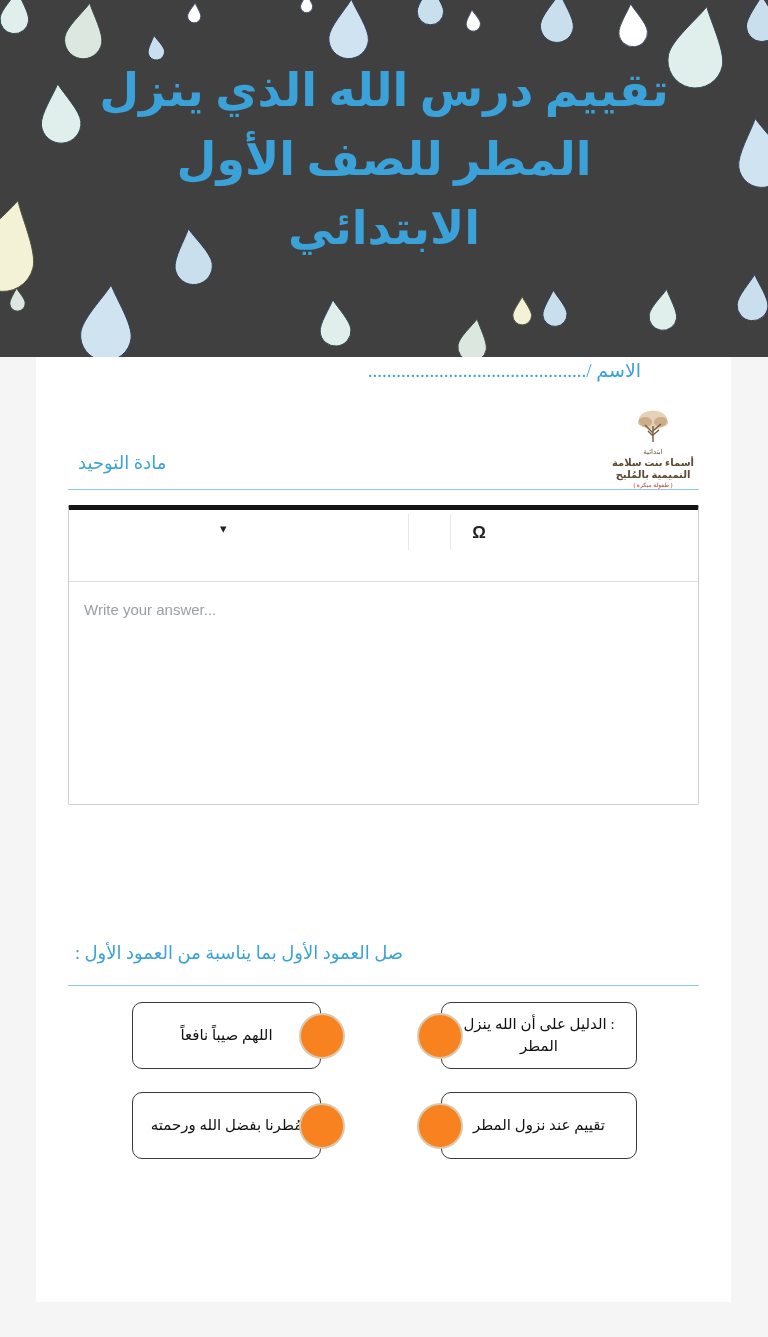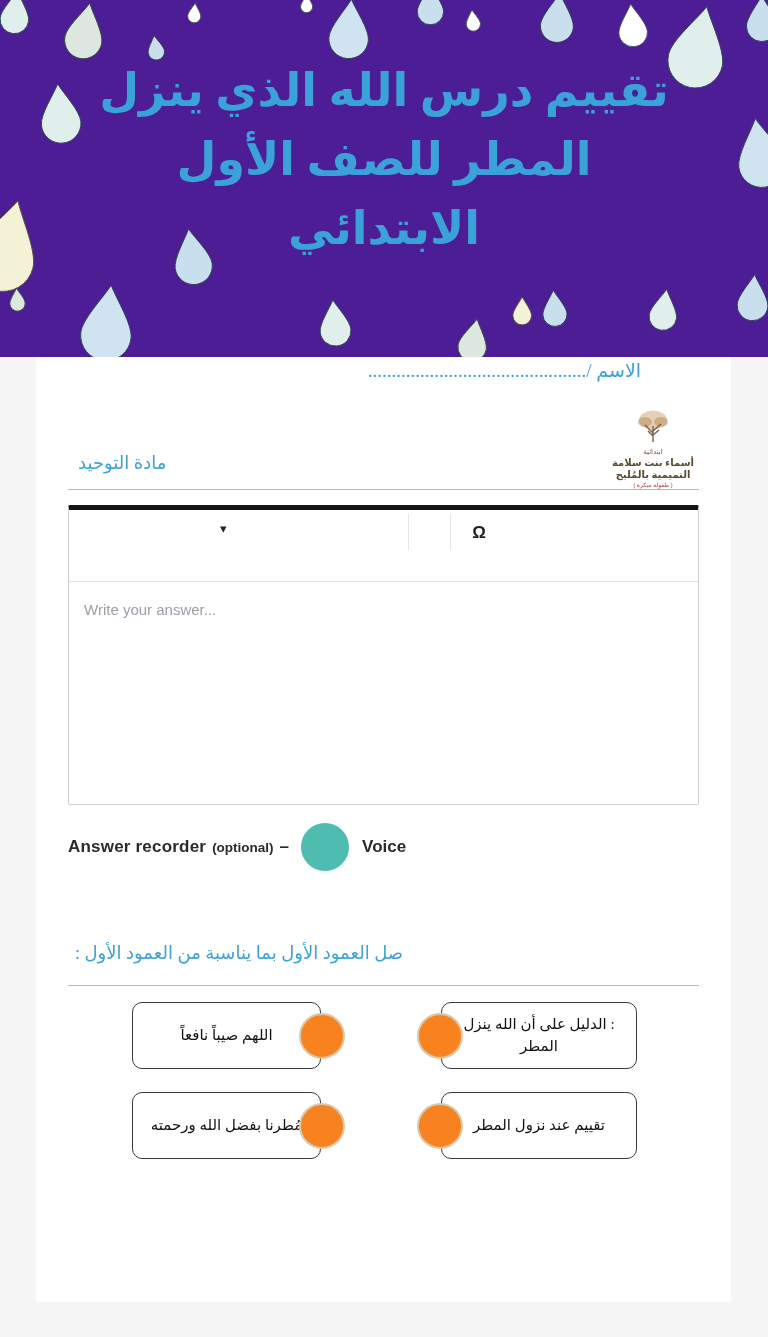--- a/index.html
+++ b/index.html
@@ -8,21 +8,21 @@
   }
   *{box-sizing:border-box}
   html,body{margin:0;padding:0}
   body{
     width:768px;height:1337px;background:#f5f5f5;
     font-family:"Liberation Sans",sans-serif;position:relative;overflow:hidden;
   }
   .arabic{font-family:"Liberation Serif","DejaVu Serif","DejaVu Sans",serif;}
 
   
-  .header{position:relative;width:768px;height:357px;background:#4c1d95;overflow:hidden;}
+  .header{position:relative;width:768px;height:357px;background:#404040;overflow:hidden;}
   .header svg{position:absolute;inset:0;}
   .title{
     position:absolute;top:56px;left:0;right:0;z-index:2;
     text-align:center;direction:rtl;color:var(--accent);
     font-weight:bold;font-size:46px;line-height:69px;
   }
 
   
   .card{position:absolute;top:357px;left:36px;width:695px;height:945px;background:#ffffff;}
 
@@ -154,27 +154,20 @@
       <div class="tb-dropdown">
         <span class="tb-caret">▾</span>
       </div>
       <div class="tb-sep sep1"></div>
       <div class="tb-sep sep2"></div>
       <div class="tb-omega">Ω</div>
     </div>
     <textarea class="answer-area" placeholder="Write your answer..." style=""></textarea>
   </div>
 
-  <div class="recorder">
-    <span class="rec-label">Answer recorder</span>
-    <span class="rec-opt">(optional)</span>
-    <span class="rec-dash">–</span>
-    <button class="rec-btn"></button>
-    <span class="rec-voice">Voice</span>
-  </div>
 
   <div class="q-heading h2 arabic">صل العمود الأول بما يناسبة من العمود الأول :</div>
   <div class="rule rule2"></div>
 
   <div class="match">
 
     <div class="match-row">
       <div class="mbox left arabic">
         <span>اللهم صيباً نافعاً</span>
         <button class="dot"></button>

